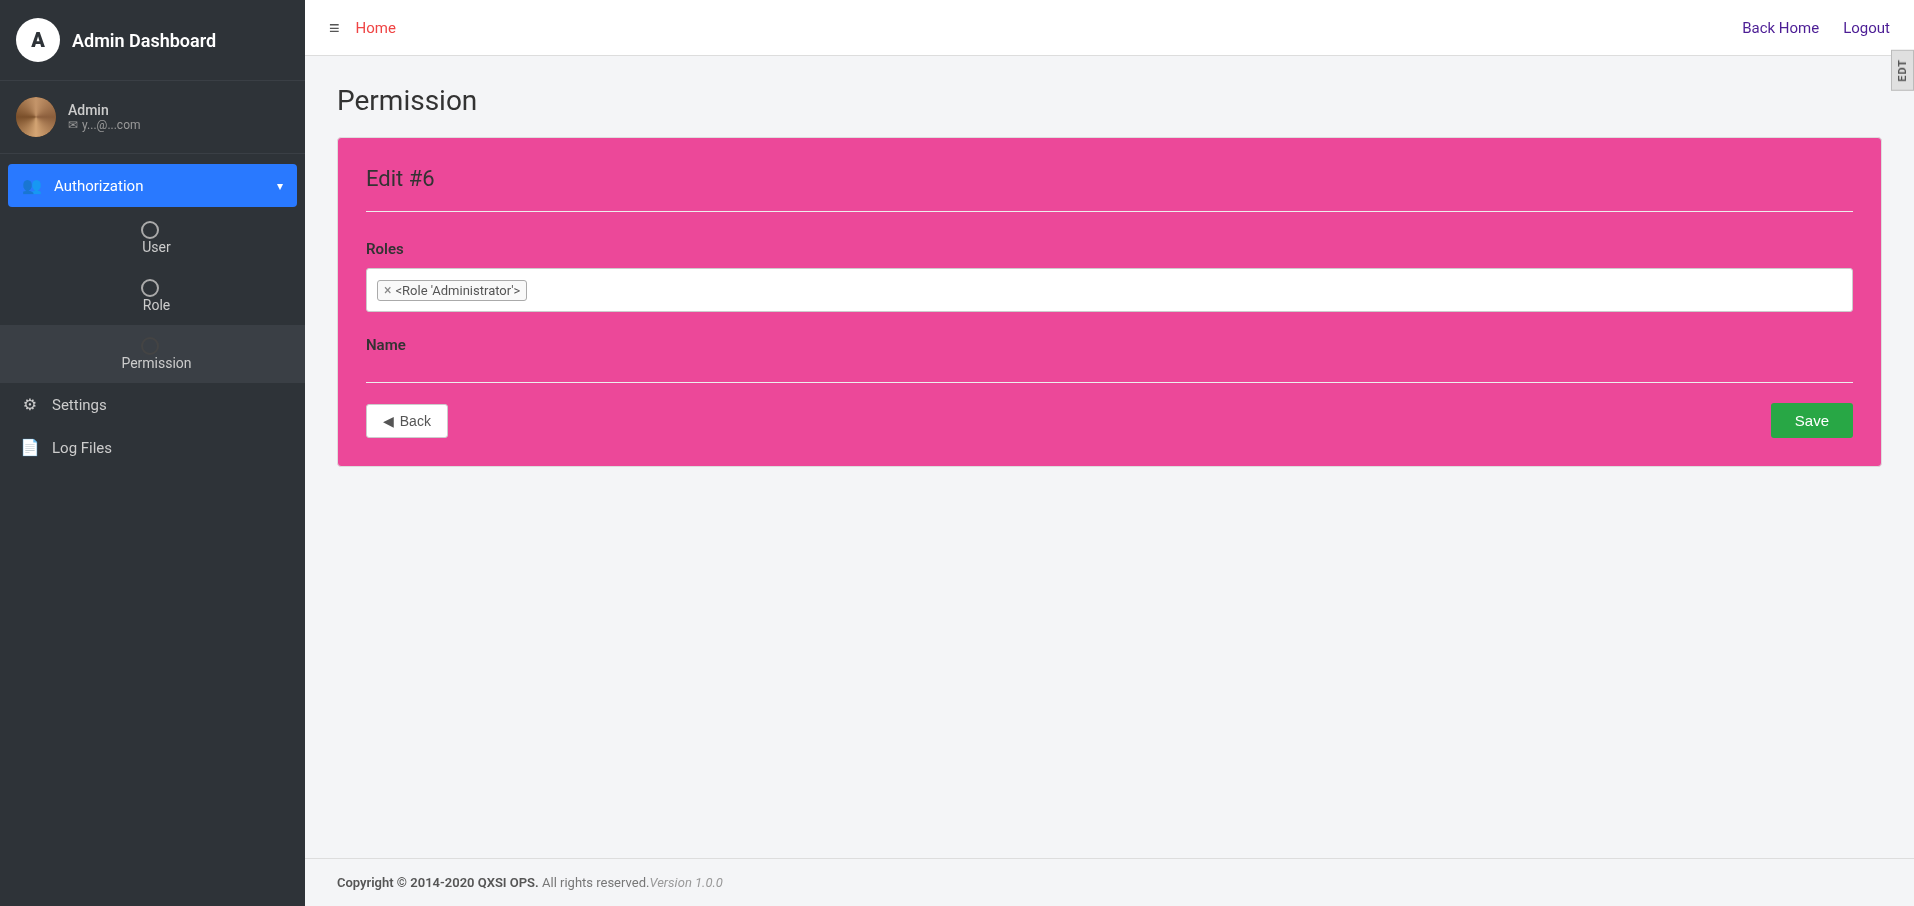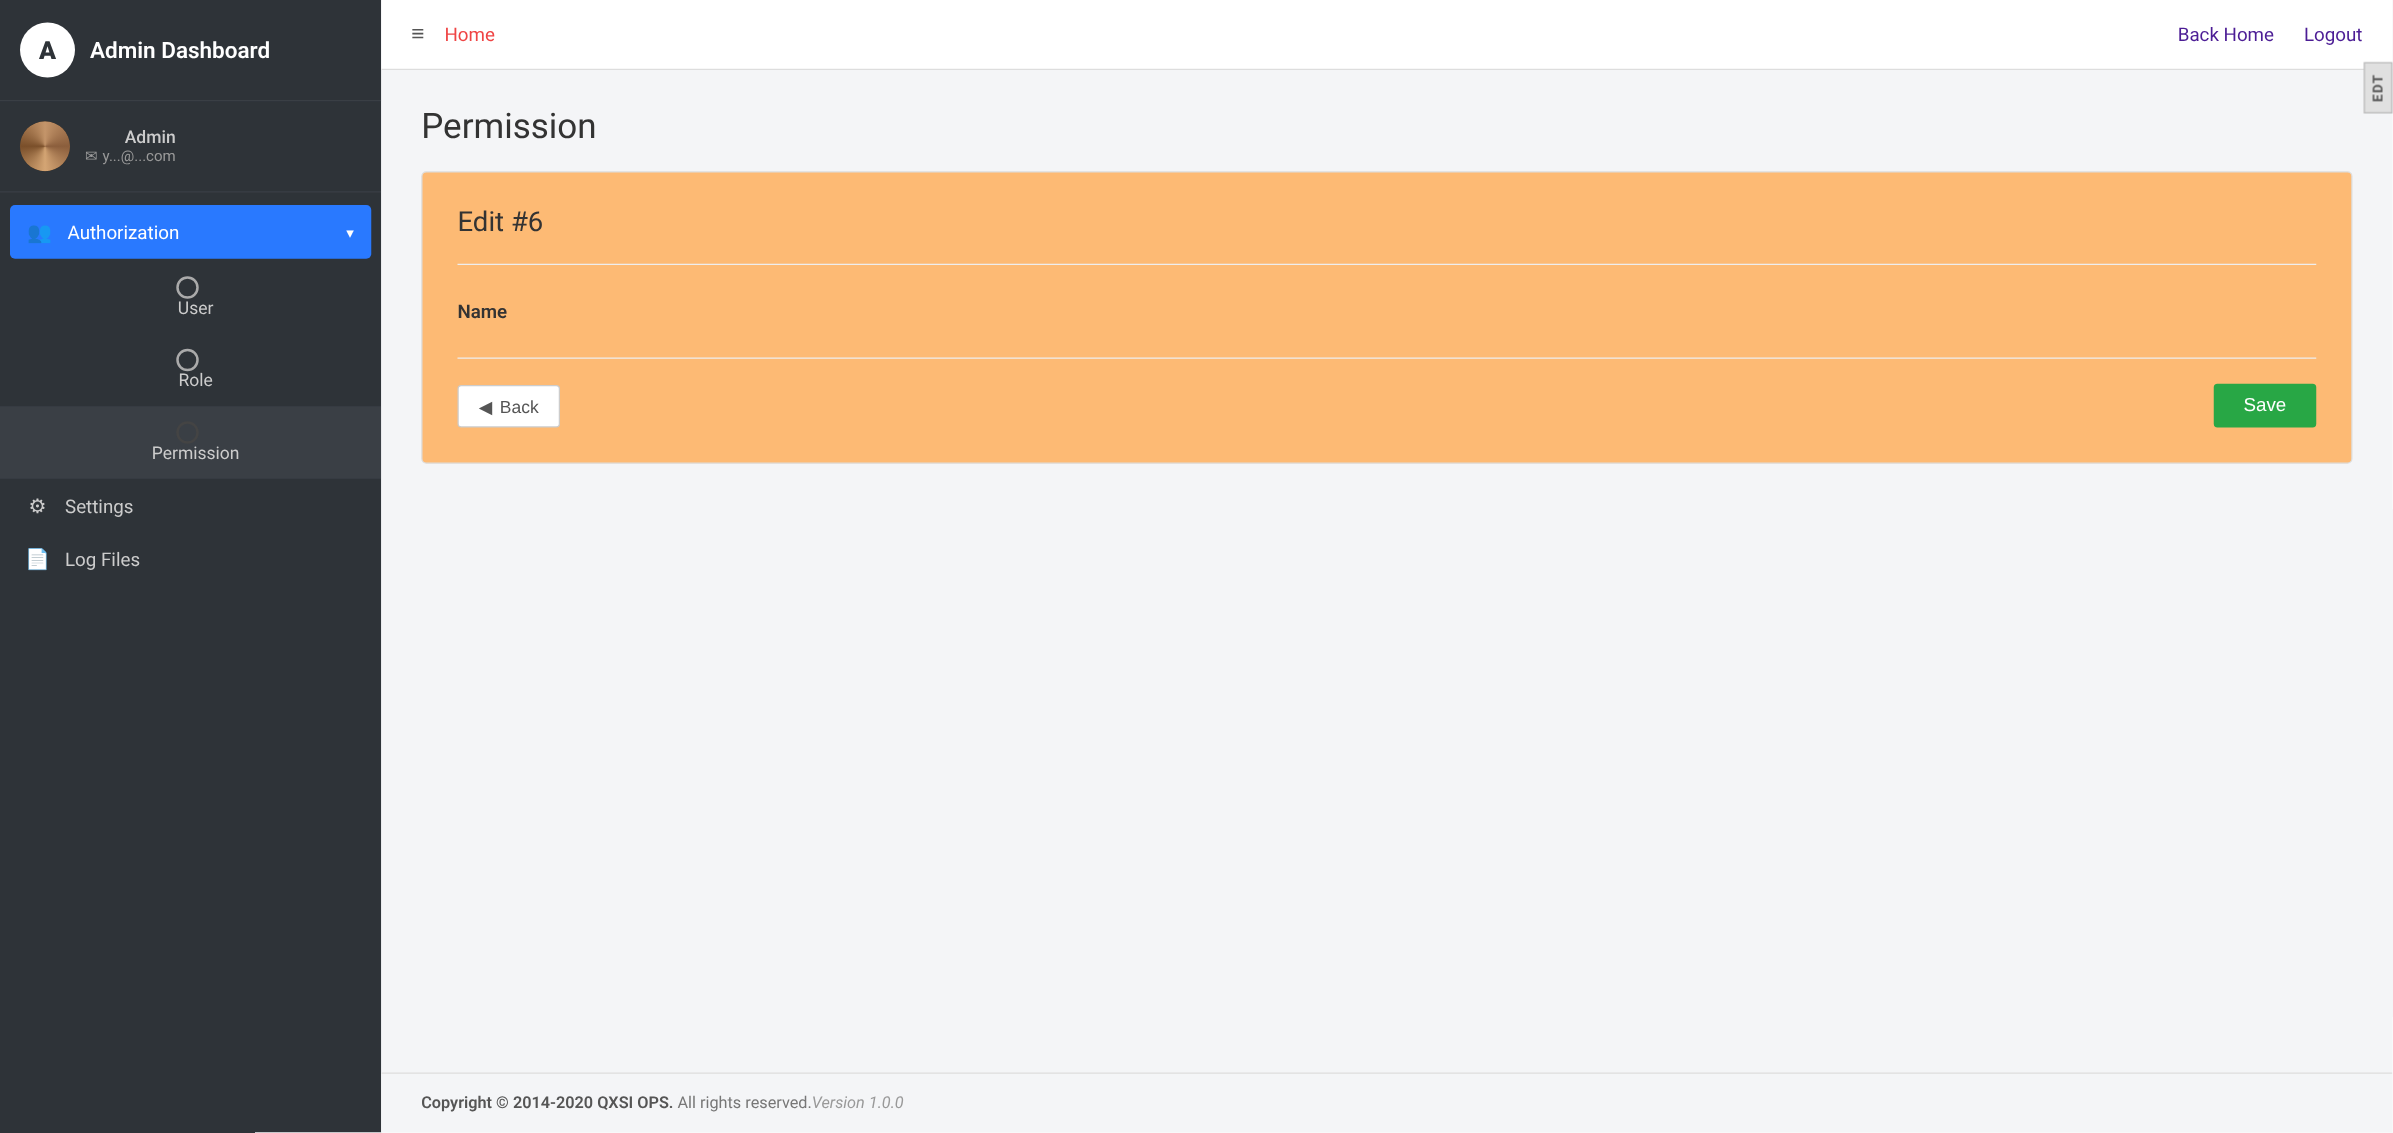--- a/index.html
+++ b/index.html
@@ -69,21 +69,20 @@
     .sidebar-avatar-inner {
       width: 100%;
       height: 100%;
       background: conic-gradient(#c4956a 0deg, #8b5e3c 90deg, #d4a574 180deg, #7a4f2a 270deg, #c4956a 360deg);
       border-radius: 50%;
     }
 
     .sidebar-user-info {
       display: flex;
       flex-direction: column;
-      text-align: right;
     }
 
     .sidebar-username {
       font-size: 14px;
       color: #ccc;
       font-weight: 500;
     }
 
     .sidebar-email {
       font-size: 12px;
@@ -204,21 +203,21 @@
     }
 
     .page-title {
       font-size: 28px;
       font-weight: 400;
       color: #333;
       margin-bottom: 20px;
     }
 
     .card {
-      background-color: #fdba74;
+      background-color: #ec4899;
       border: 1px solid #ddd;
       border-radius: 4px;
       padding: 28px 28px 28px 28px;
     }
 
     .card-subtitle {
       font-size: 22px;
       font-weight: 400;
       color: #333;
       margin-bottom: 28px;
@@ -428,20 +427,29 @@
       <span class="topnav-link">Logout</span>
     </div>
   </div>
 
   <div class="page-content">
     <h1 class="page-title">Permission</h1>
 
     <div class="card">
       <div class="card-subtitle">Edit #6</div>
 
+      <div class="form-group">
+        <label class="form-label">Roles</label>
+        <div class="roles-input">
+          <span class="role-tag">
+            <span class="role-tag-x">×</span>
+            <span>&lt;Role 'Administrator'&gt;</span>
+          </span>
+        </div>
+      </div>
 
       <div class="form-group">
         <label class="form-label">Name</label>
       </div>
 
       <div class="card-actions">
         <button class="btn-back">
           <span>◀</span>
           <span>Back</span>
         </button>

